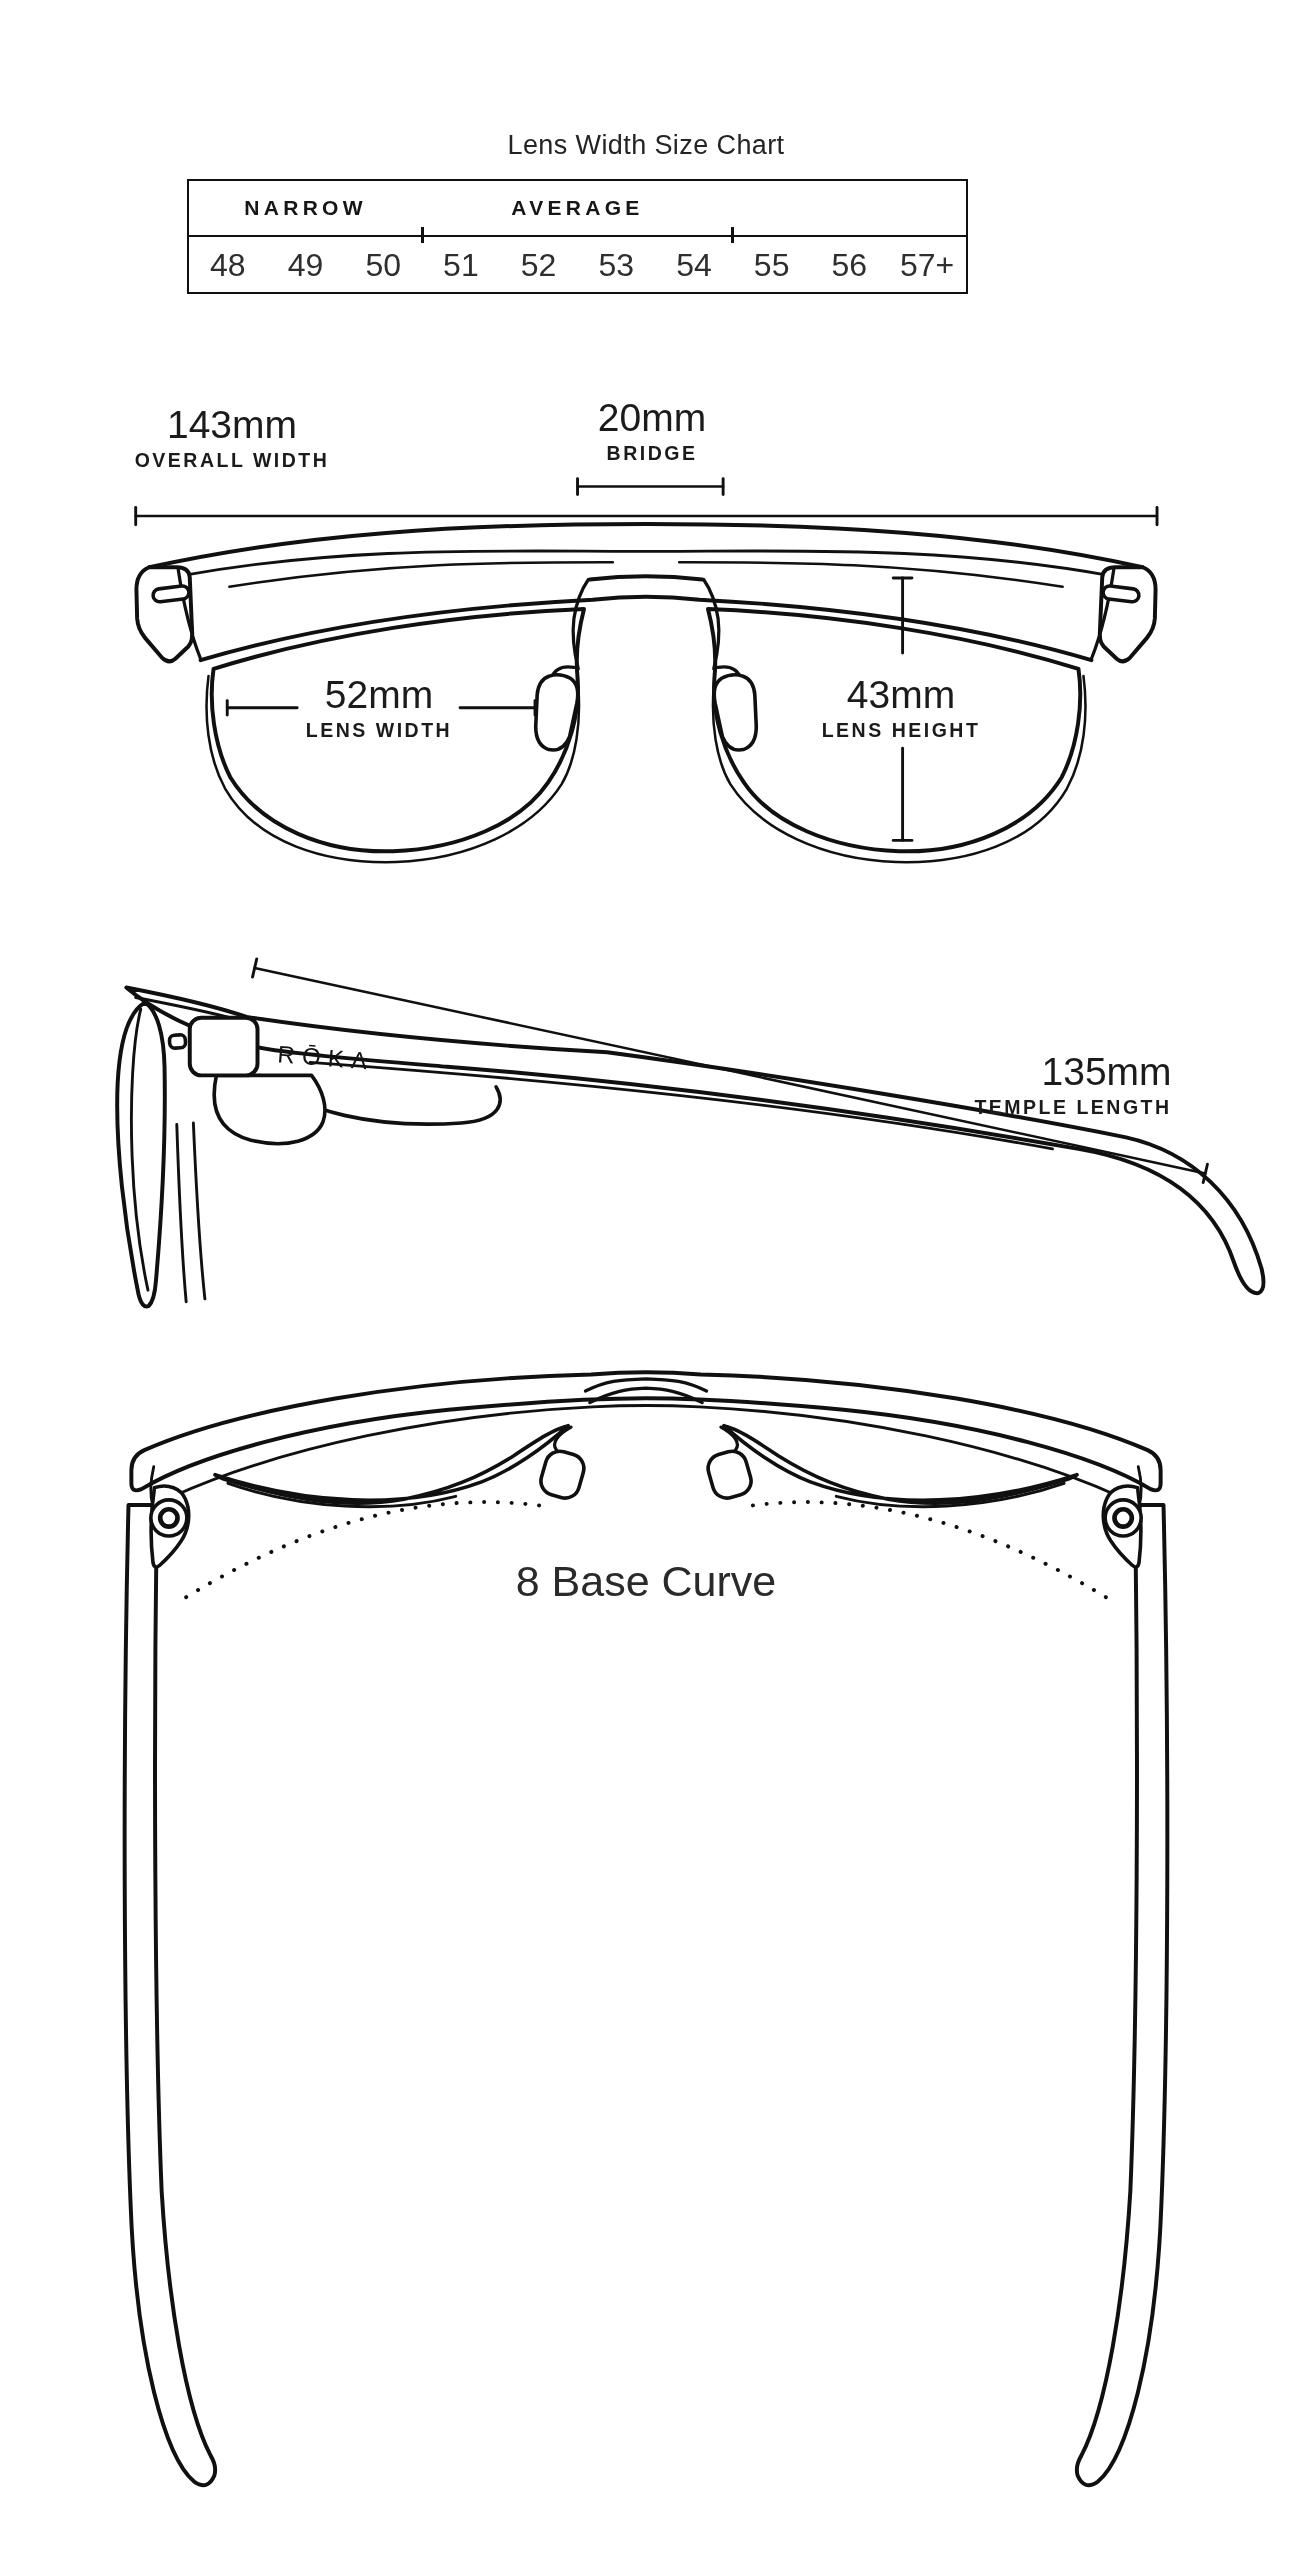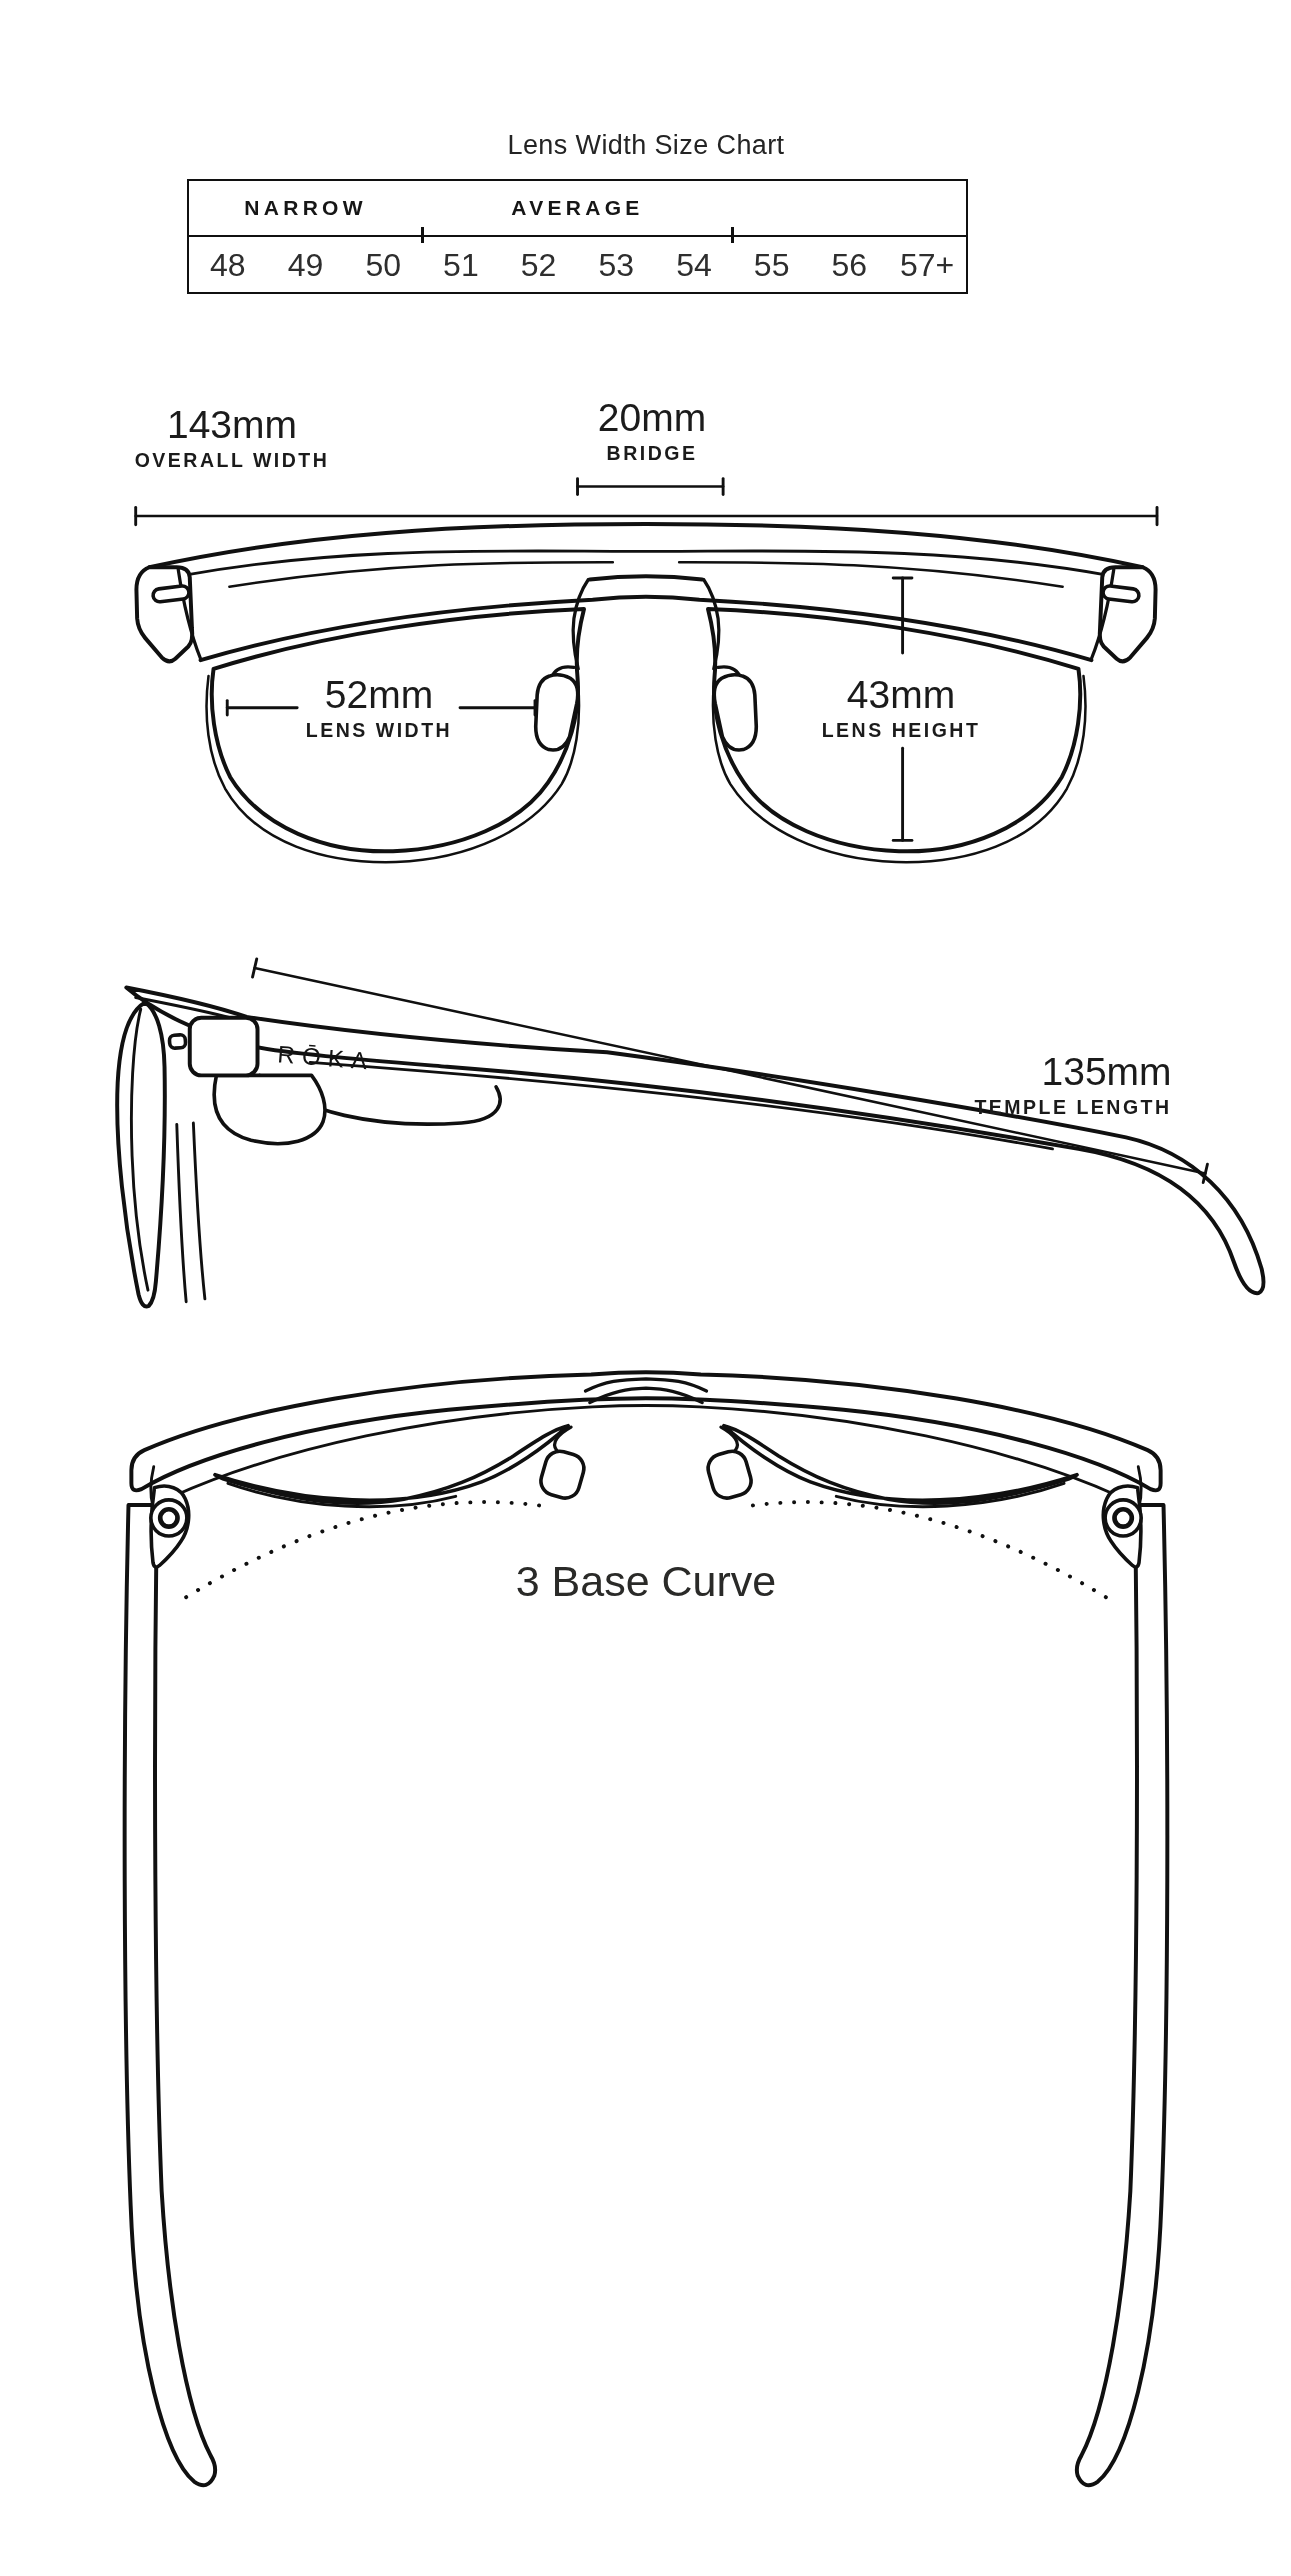--- a/index.html
+++ b/index.html
@@ -167,16 +167,16 @@
     <div class="dim-value">43mm</div>
     <div class="dim-label">LENS HEIGHT</div>
   </div>
 
   <div class="abs ctr dim" style="left:1073px;top:1052px;text-align:right;">
     <div class="dim-value">135mm</div>
     <div class="dim-label">TEMPLE LENGTH</div>
   </div>
   <div class="abs brand" style="left:326px;top:1044px;">RŌKΛ</div>
 
-  <div class="abs ctr base-curve" style="left:646px;top:1557px;">3 Base Curve</div>
+  <div class="abs ctr base-curve" style="left:646px;top:1557px;">8 Base Curve</div>
 
 </div>
 
 
 </body></html>

